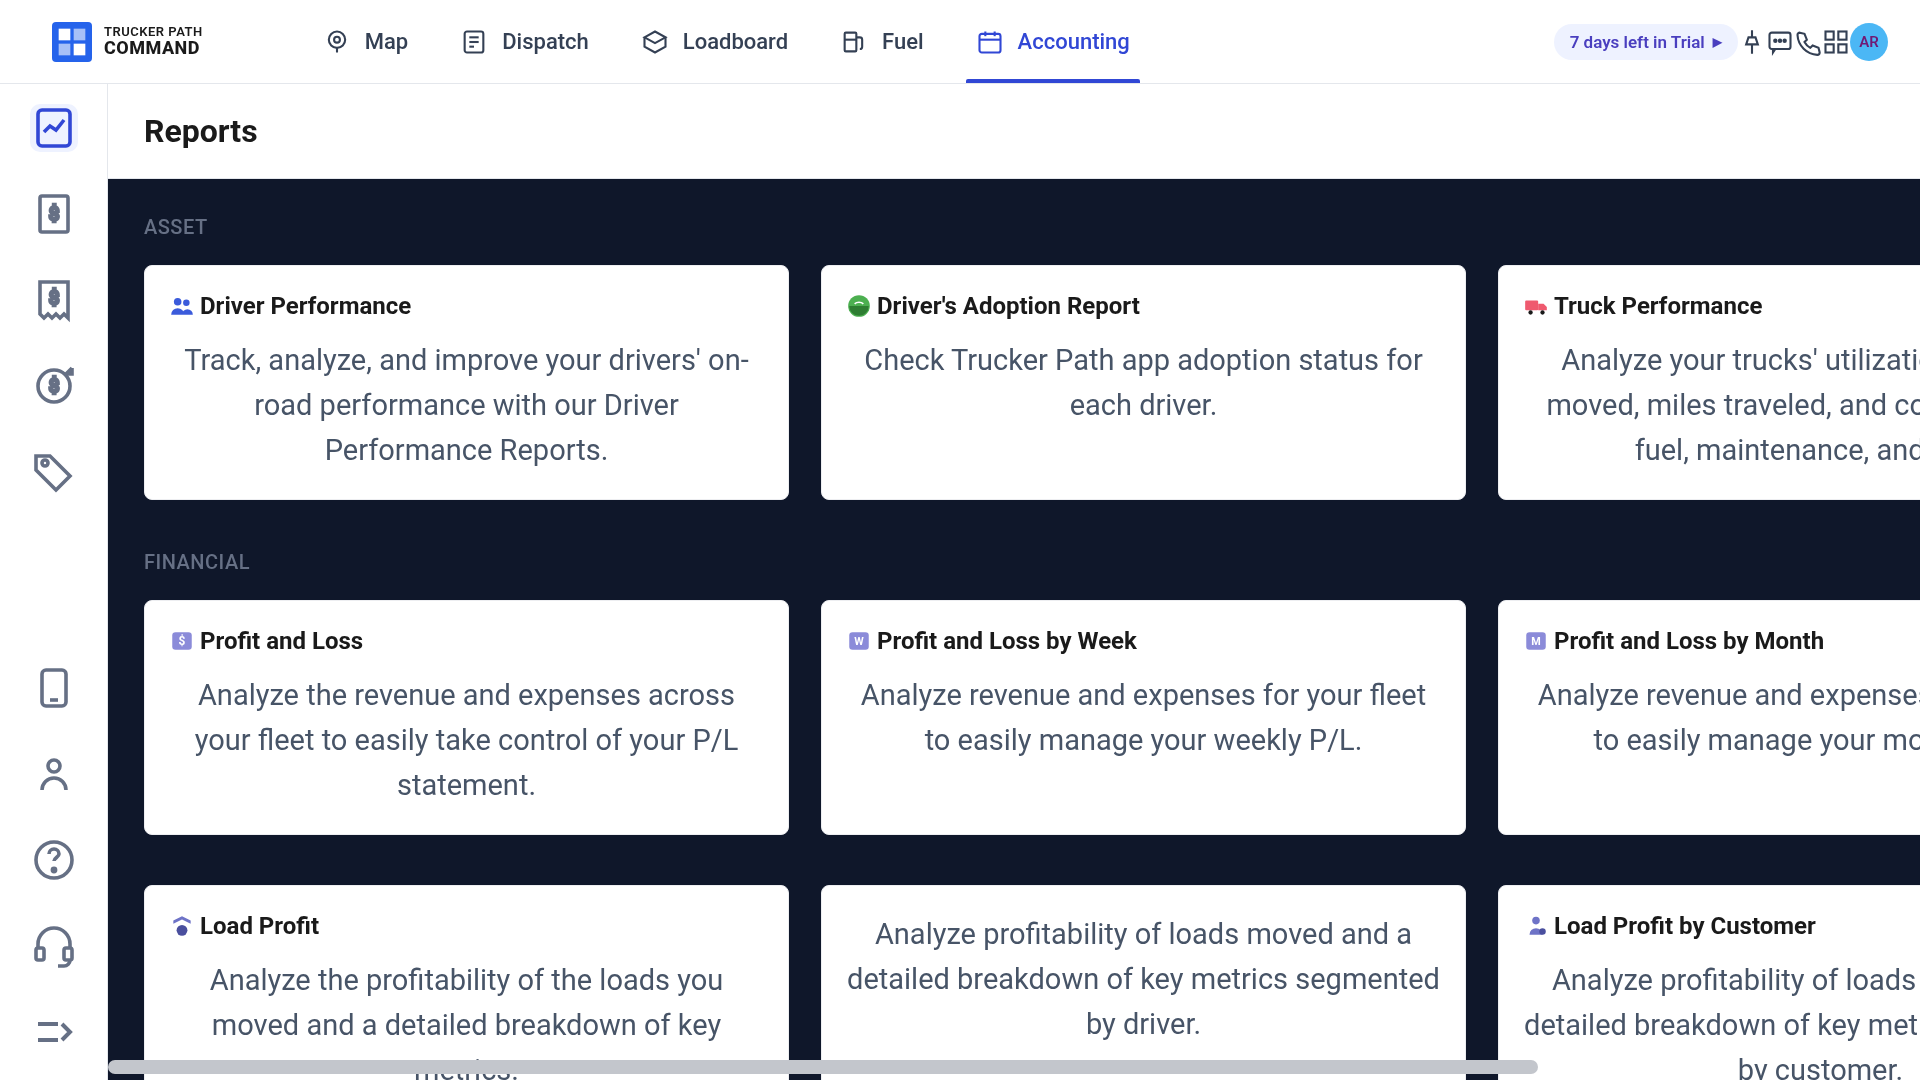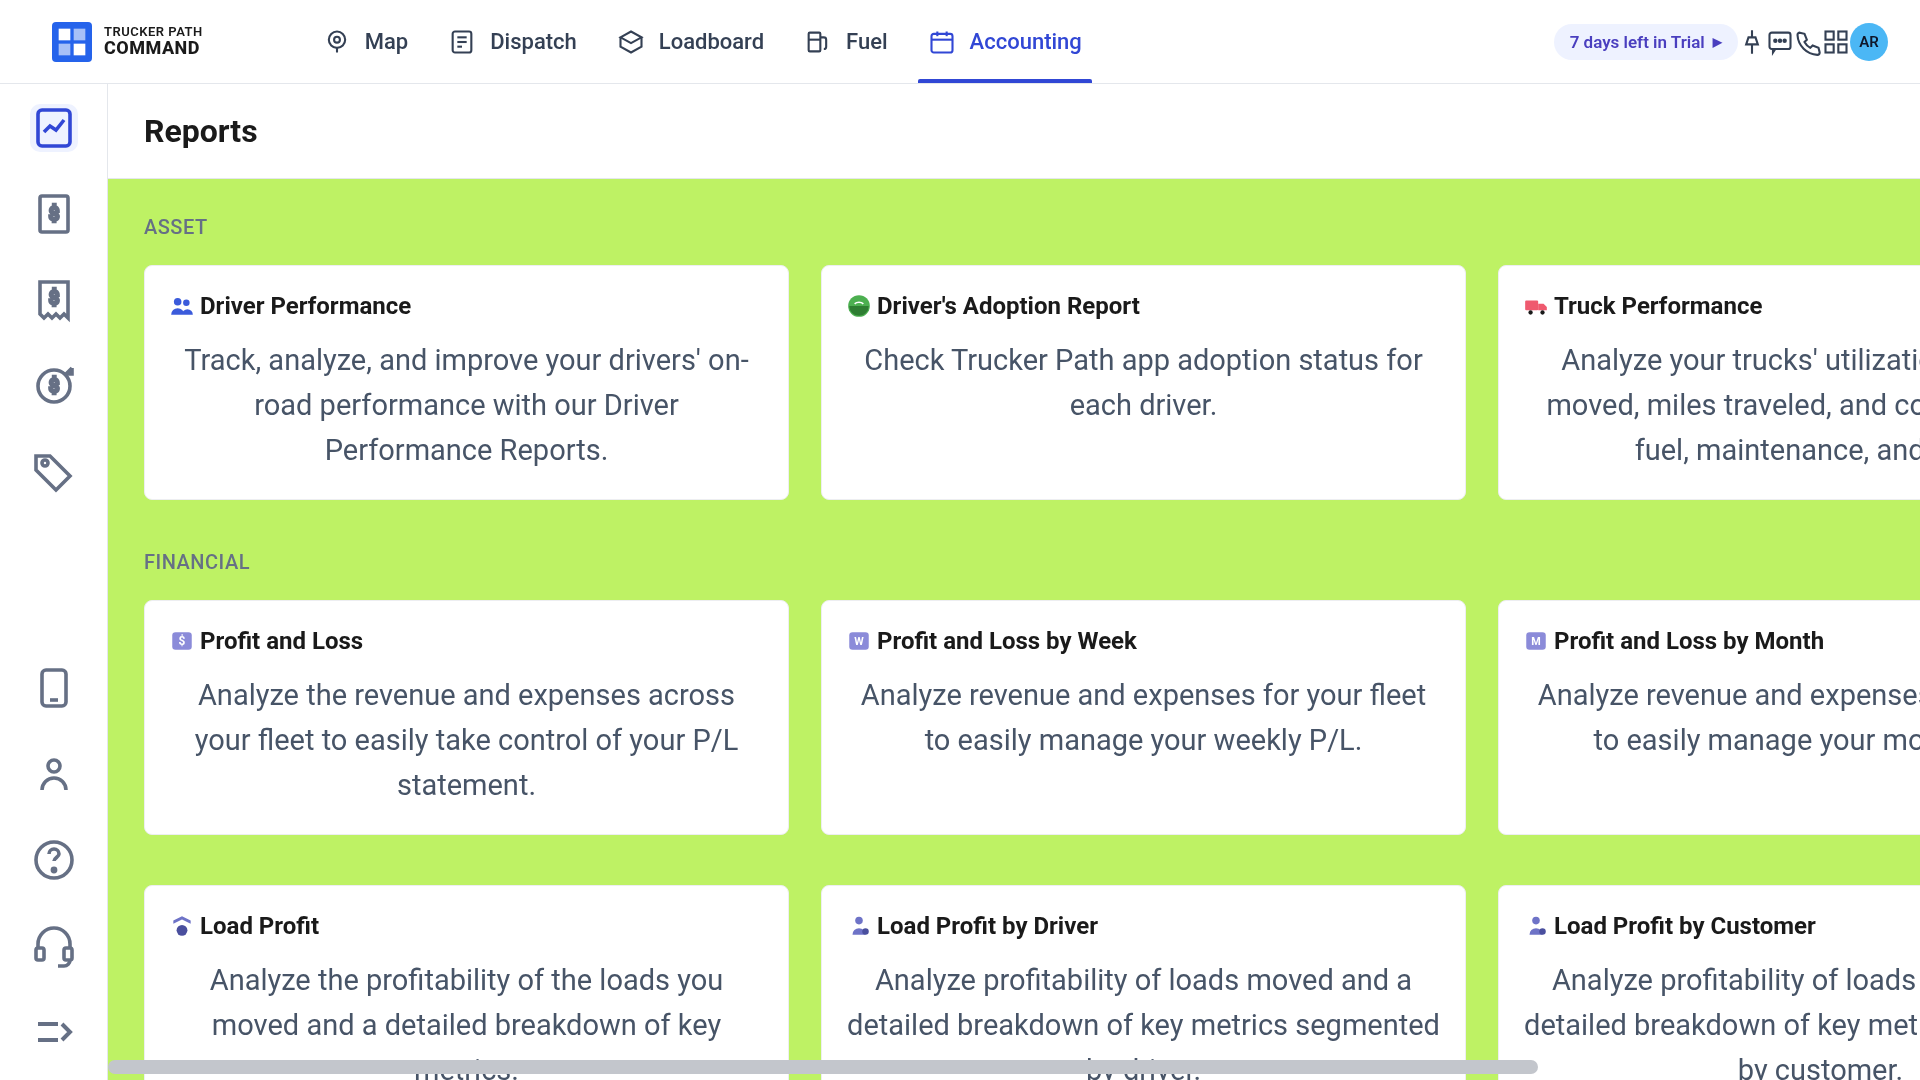--- a/index.html
+++ b/index.html
@@ -20,21 +20,21 @@
   background: #fff;
 }
 .logo { display: flex; align-items: center; gap: 12px; margin-right: 120px; }
 .logo-mark {
   width: 40px; height: 40px; background: #2563eb; border-radius: 4px;
   display: flex; align-items: center; justify-content: center;
 }
 .logo-text { display: flex; flex-direction: column; line-height: 1.05; }
 .logo-line1 { font-size: 13px; font-weight: 600; color: #1a1a1a; letter-spacing: 0.5px; }
 .logo-line2 { font-size: 18px; font-weight: 800; color: #1a1a1a; letter-spacing: 0.5px; }
-.topnav { display: flex; gap: 40px; align-items: center; height: 100%; }
+.topnav { display: flex; gap: 52px; align-items: center; height: 100%; }
 .navitem {
   display: flex; align-items: center; gap: 14px; height: 100%;
   font-size: 22px; color: #344054; font-weight: 500; cursor: pointer;
   position: relative;
 }
 .navitem.active { color: #3147d5; }
 .navitem.active::after {
   content: ''; position: absolute; bottom: 0; left: -10px; right: -10px;
   height: 4px; background: #3147d5; border-radius: 2px 2px 0 0;
 }
@@ -42,36 +42,36 @@
 .top-right { margin-left: auto; display: flex; align-items: center; }
 .trial-pill {
   background: #eef2ff; color: #4a3fbf; font-size: 17px; font-weight: 600;
   padding: 8px 16px; border-radius: 999px; display: flex; align-items: center; gap: 8px;
   cursor: pointer;
 }
 .trial-pill .arrow { color: #4a3fbf; font-size: 12px; }
 .icon-btn { width: 28px; height: 28px; color: #344054; cursor: pointer; display: inline-flex; }
 .avatar {
   width: 38px; height: 38px; border-radius: 50%; background: #4bb7f5;
-  color: #0f172a; font-weight: 600; font-size: 15px;
+  color: #701a75; font-weight: 600; font-size: 15px;
   display: flex; align-items: center; justify-content: center; cursor: pointer;
 }
 .main { display: flex; height: calc(100% - 84px); }
 .sidebar {
   width: 108px; border-right: 1px solid #e4e7ec; background: #fff;
   display: flex; flex-direction: column; padding-top: 20px; padding-bottom: 10px;
 }
 .sidebar-top { display: flex; flex-direction: column; gap: 38px; align-items: center; }
 .sidebar-bottom { margin-top: auto; display: flex; flex-direction: column; gap: 38px; align-items: center; padding-bottom: 14px;}
 .side-icon {
   width: 48px; height: 48px; display: flex; align-items: center; justify-content: center;
   color: #667085; cursor: pointer; border-radius: 10px;
 }
 .side-icon.active { background: #eef2ff; color: #3147d5; }
-.content { flex: 1; background: #bef264; display: flex; flex-direction: column; overflow: hidden; }
+.content { flex: 1; background: #0f172a; display: flex; flex-direction: column; overflow: hidden; }
 .content-header {
   background: #fff; padding: 28px 0 28px 36px;
   border-bottom: 1px solid #e4e7ec;
 }
 .page-title { font-size: 32px; font-weight: 700; color: #1a1a1a; }
 .scroll-area { flex: 1; overflow: hidden; padding: 36px 0 0 36px; }
 .section-label {
   font-size: 20px; font-weight: 500; color: #667085; letter-spacing: 0.5px;
   margin-bottom: 26px;
 }
@@ -375,41 +375,31 @@
               <svg viewBox="0 0 24 24" fill="#6e73c7">
                   <path d="M12 3l8 4v3l-8-4-8 4V7l8-4z"></path>
                   <circle cx="12" cy="16" r="5" fill="#4a4f9e"></circle>
                 </svg>
             </span>
             <span class="card-title">Load Profit</span>
           </div>
           <p class="card-desc">Analyze the profitability of the loads you moved and a detailed breakdown of key metrics.</p>
         </div>
         <div class="card">
+          <p class="card-desc">Analyze profitability of loads moved and a detailed breakdown of key metrics segmented by driver.</p>
+        </div>
+        <div class="card">
           <div class="card-header">
             <span class="card-icon">
               <svg viewBox="0 0 24 24" fill="#6e73c7">
                   <circle cx="12" cy="7" r="3.5"></circle>
                   <path d="M6 20a6 6 0 0112 0H6z"></path>
                   <circle cx="18" cy="17" r="3" fill="#4a4f9e"></circle>
                 </svg>
             </span>
-            <span class="card-title">Load Profit by Driver</span>
-          </div>
-          <p class="card-desc">Analyze profitability of loads moved and a detailed breakdown of key metrics segmented by driver.</p>
-        </div>
-        <div class="card">
-          <div class="card-header">
-            <span class="card-icon">
-              <svg viewBox="0 0 24 24" fill="#6e73c7">
-                  <circle cx="12" cy="7" r="3.5"></circle>
-                  <path d="M6 20a6 6 0 0112 0H6z"></path>
-                  <circle cx="18" cy="17" r="3" fill="#4a4f9e"></circle>
-                </svg>
-            </span>
             <span class="card-title">Load Profit by Customer</span>
           </div>
           <p class="card-desc">Analyze profitability of loads moved and a detailed breakdown of key metrics segmented by customer.</p>
         </div>
       </div>
 
     </div>
   </section>
 </div>
 

